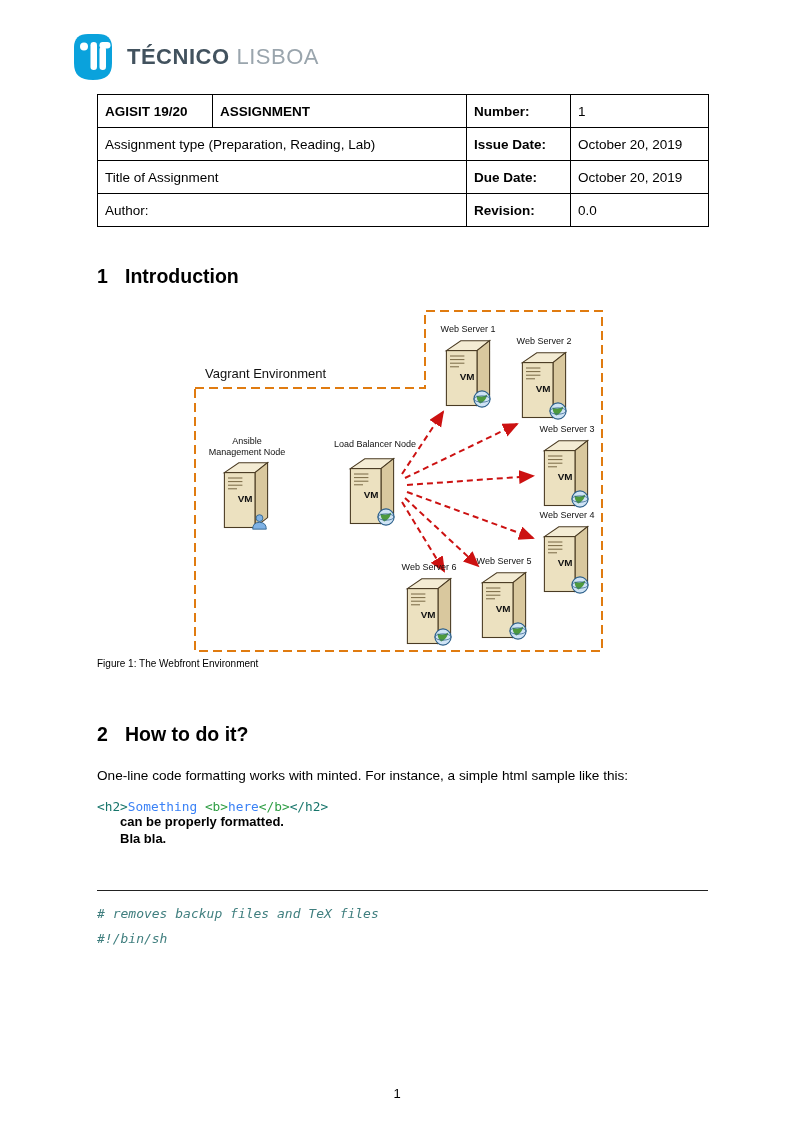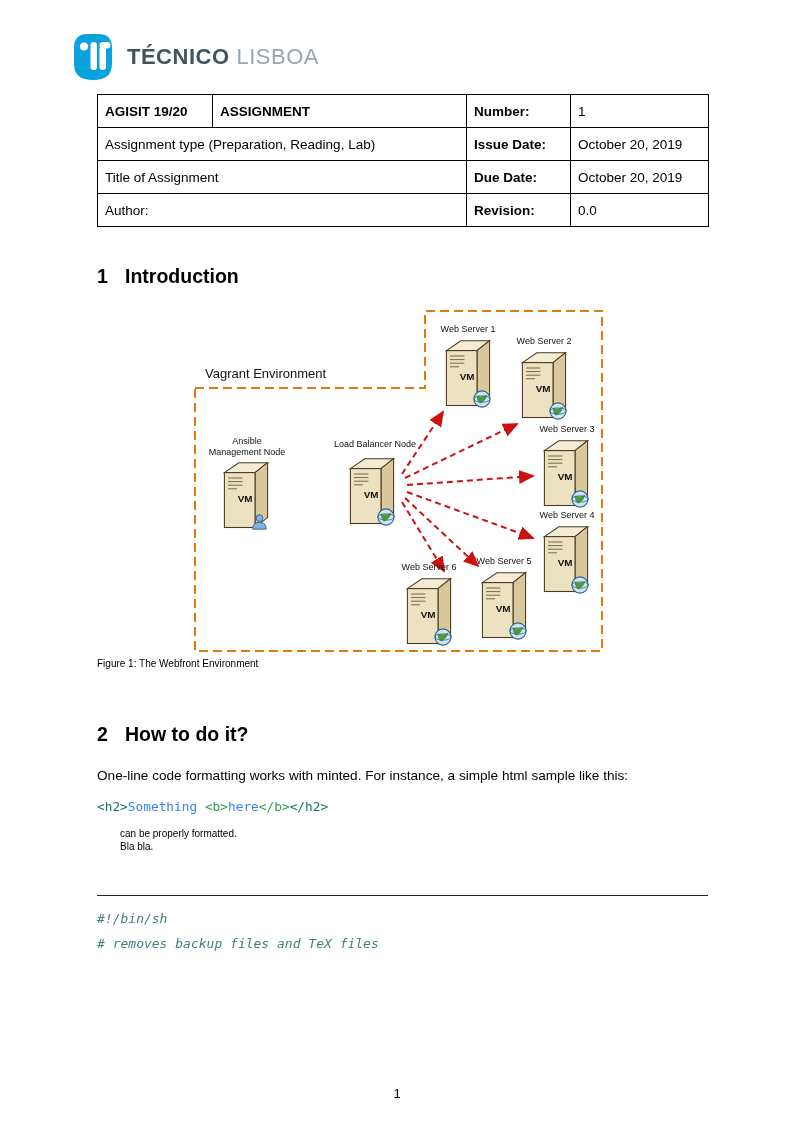--- a/index.html
+++ b/index.html
@@ -36,21 +36,21 @@
 
   
   .inline-code {
     font-family:"DejaVu Sans Mono","Liberation Mono",monospace;
     font-size:12.8px; margin-top:13px; white-space:pre-wrap;
   }
   .inline-code .ct { color:#17756b; }
   .inline-code .cg { color:#2f9e44; }
   .inline-code .cp { color:#3b82f6; }
 
-  .note-lines { margin-top:13px; margin-left:23px; font-size:10px; line-height:1.3; }
+  .note-lines { margin-left:23px; font-size:13px; line-height:1.3;font-weight:bold; }
 
   
   .code-block { margin-top:42px; border-top:1px solid #222; padding-top:11px; }
   .code-block div {
     font-family:"DejaVu Sans Mono","Liberation Mono",monospace;
     font-style:italic; color:#407f7f; font-size:13px; line-height:1.92;
   }
 
   
   .footer { position:absolute; bottom:22px; left:0; width:794px; text-align:center; font-size:13px; }
@@ -210,21 +210,21 @@
     <p class="body-text">One-line code formatting works with minted. For instance, a simple html sample like this:</p>
 
     <p class="inline-code"><span class="ct">&lt;h2&gt;</span><span class="cp">Something </span><span class="cg">&lt;b&gt;</span><span class="cp">here</span><span class="cg">&lt;/b&gt;</span><span class="ct">&lt;/h2&gt;</span></p>
 
     <div class="note-lines">
       <div>can be properly formatted.</div>
       <div>Bla bla.</div>
     </div>
 
     <div class="code-block">
+      <div># removes backup files and TeX files</div>
       <div>#!/bin/sh</div>
-      <div># removes backup files and TeX files</div>
     </div>
 
   </div>
 
   <div class="footer">1</div>
 
 </div>
 
 </body></html>

